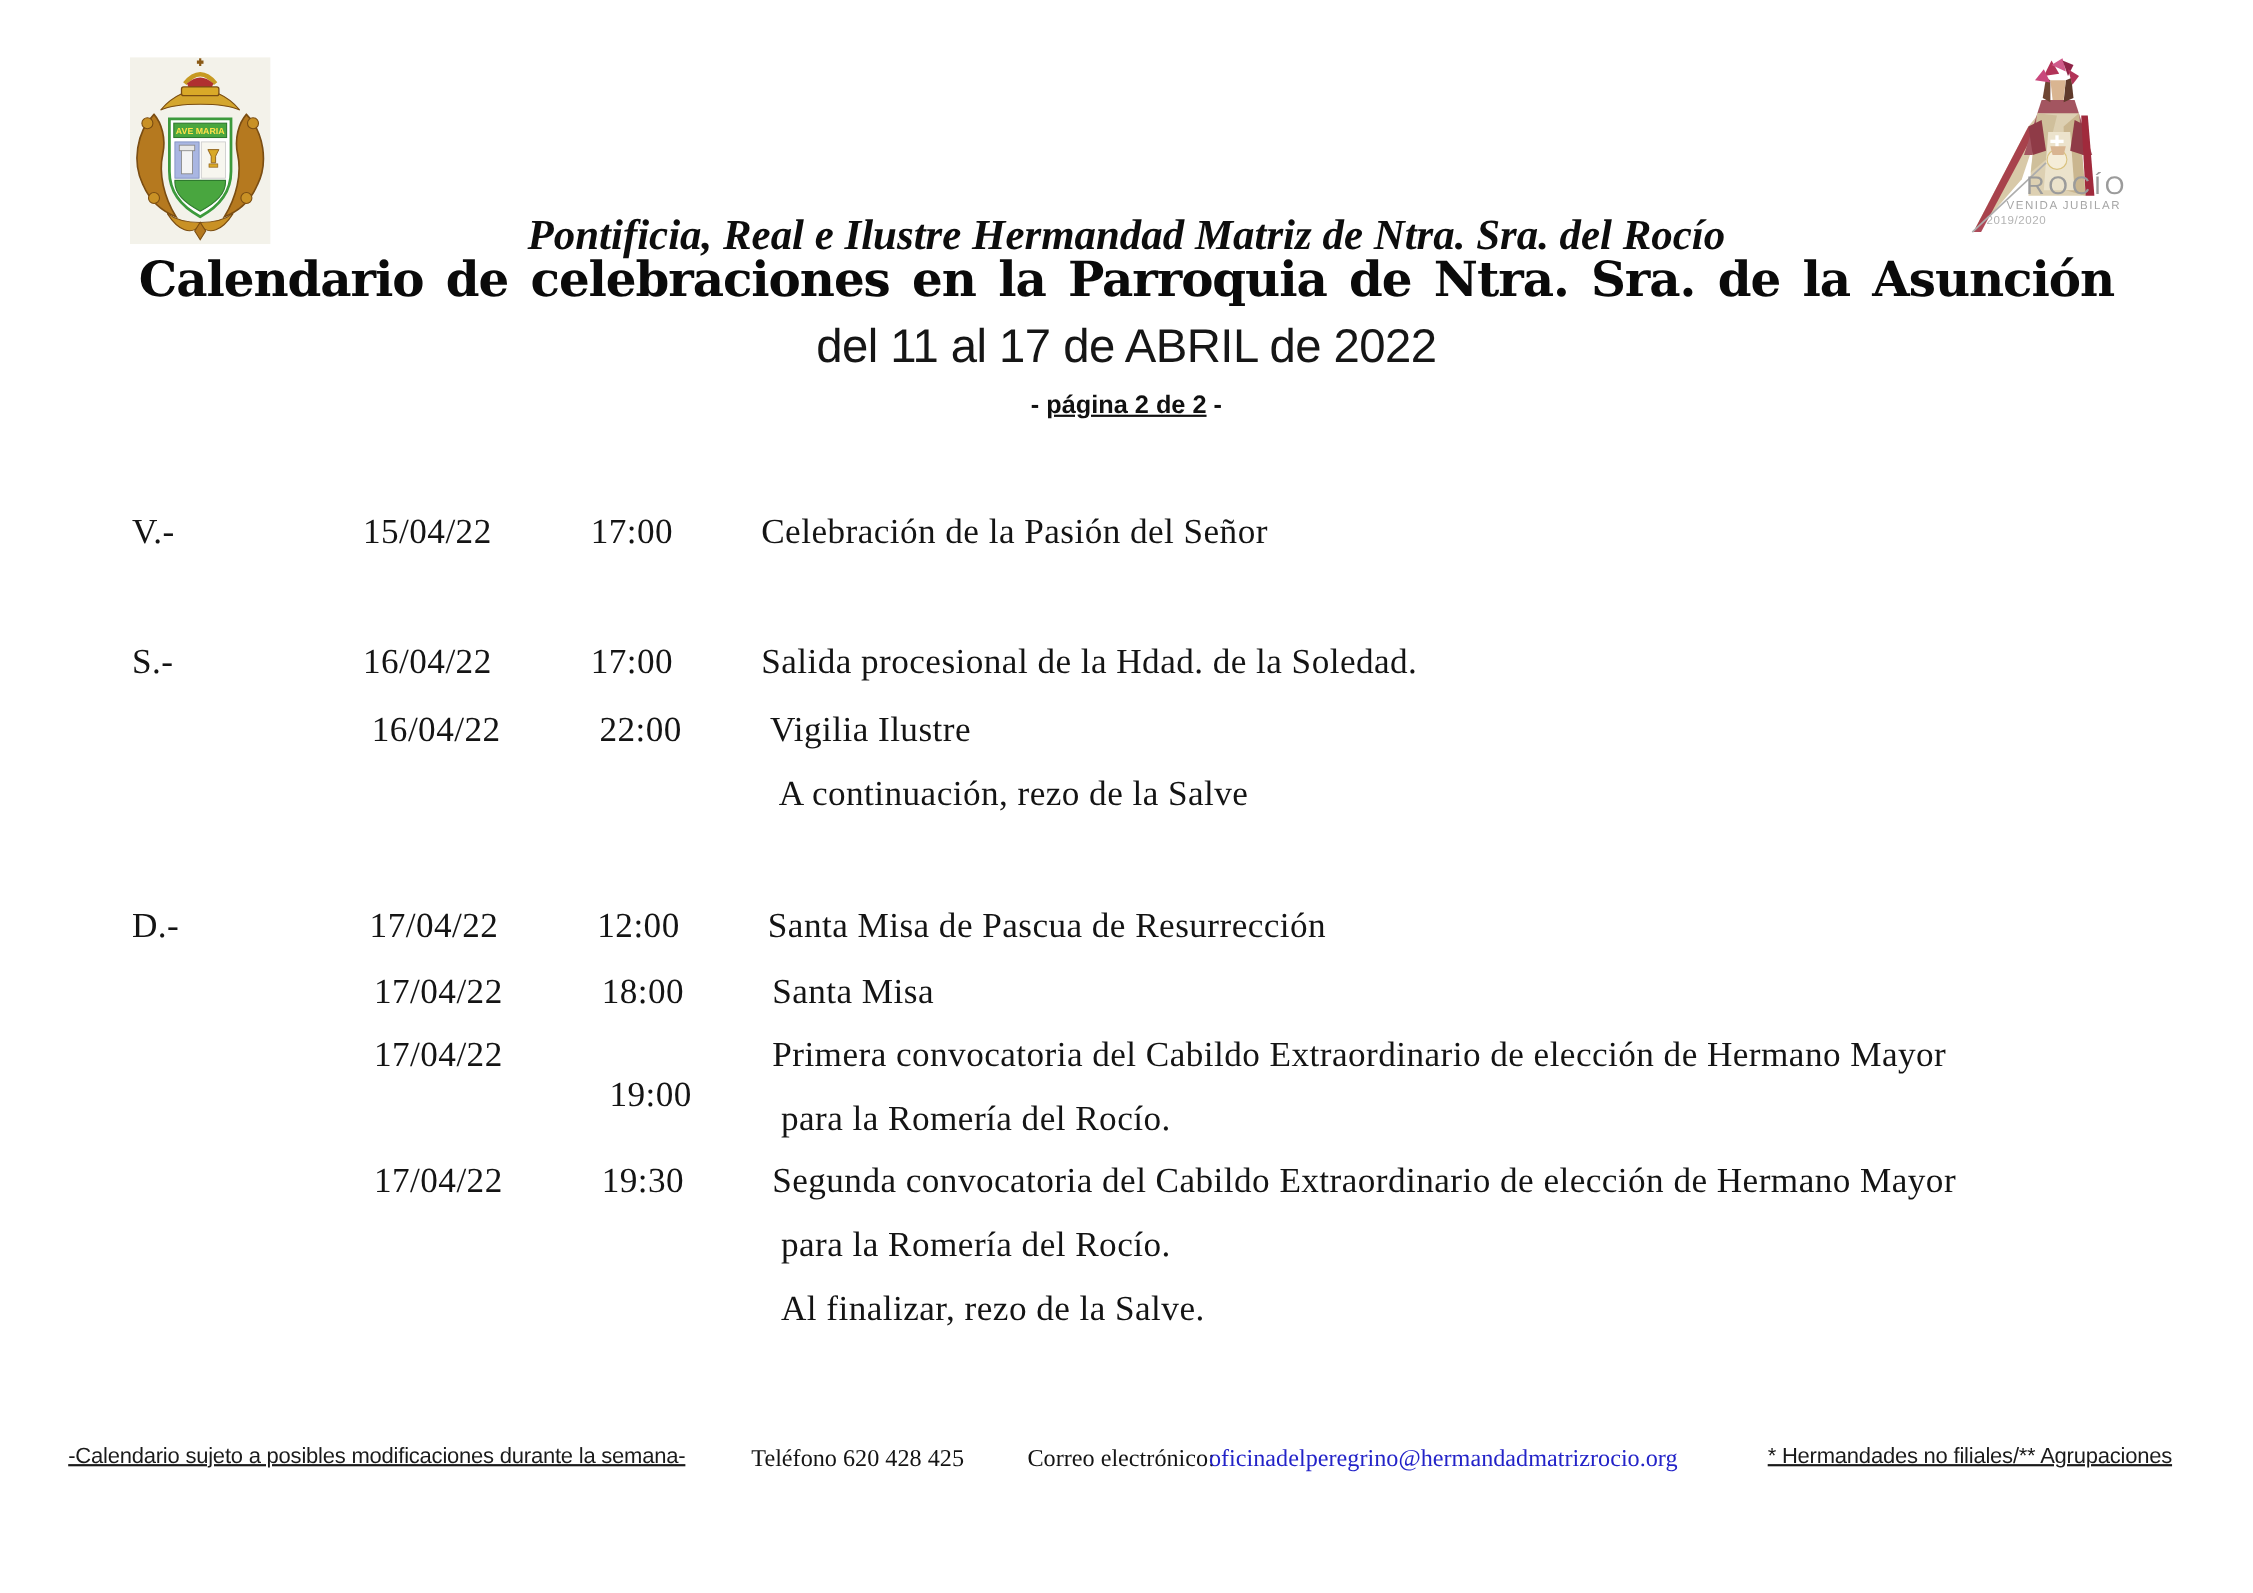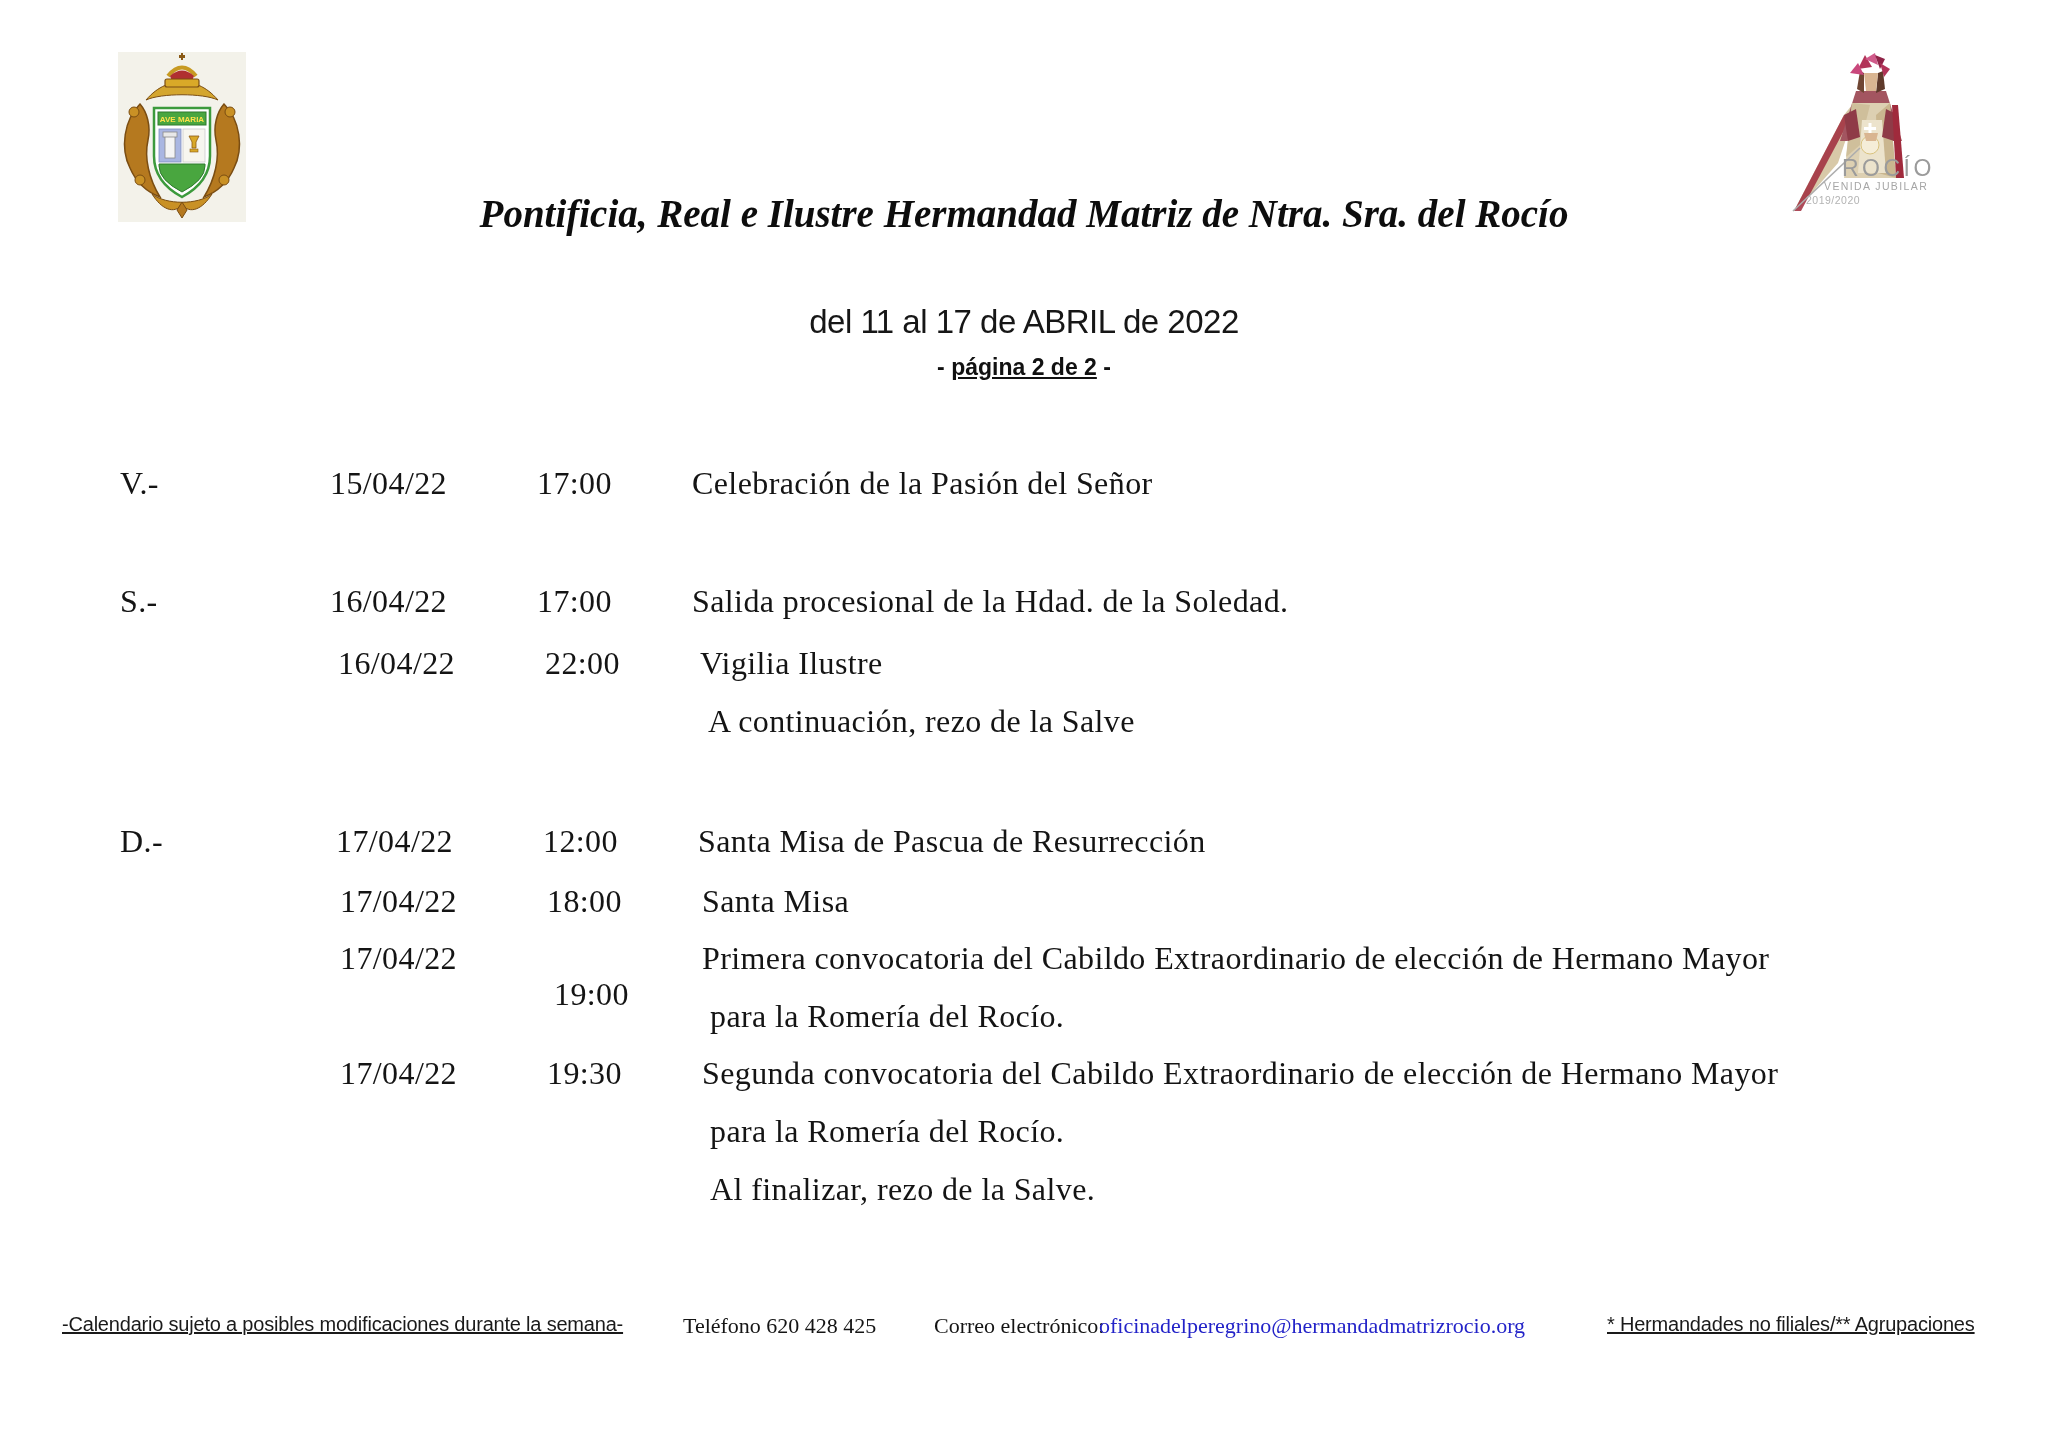--- a/index.html
+++ b/index.html
@@ -18,21 +18,21 @@
     font-style:italic; font-weight:bold; font-size:39px; color:#0d0d0d;
   }
   .calendar-title {
     top:229px;
     font-family:"DejaVu Serif", serif;
     font-weight:bold; font-size:44px; letter-spacing:-1px; word-spacing:6px; color:#0a0a0a;
   }
   .week-range {
     top:291px;
     font-family:"Liberation Sans", sans-serif;
-    font-size:33px; letter-spacing:-0.5px; color:#161616;margin-top:12px;
+    font-size:43px; letter-spacing:-0.5px; color:#161616;
   }
   .page-indicator {
     top:354px;
     font-family:"Liberation Sans", sans-serif;
     font-weight:bold; font-size:23px; color:#111;
   }
   .page-indicator .u { text-decoration:underline; }
 
   
   .crest-box { position:absolute; left:118px; top:52px; width:128px; height:198px; }
@@ -136,20 +136,21 @@
 
       <line x1="13" y1="166" x2="80" y2="103" stroke="#adadad" stroke-width="1.6"></line>
 
       <text x="62" y="131" font-family="Liberation Sans, sans-serif" font-size="23" letter-spacing="3.5" fill="#9b9b9b">ROCÍO</text>
       <text x="44" y="145" font-family="Liberation Sans, sans-serif" font-size="10.5" letter-spacing="1.4" fill="#a6a6a6">VENIDA JUBILAR</text>
       <text x="26" y="159" font-family="Liberation Sans, sans-serif" font-size="10.5" letter-spacing="0.5" fill="#b3b3b3">2019/2020</text>
     </svg>
   </div>
 
   <div class="title-line org-title">Pontificia, Real e Ilustre Hermandad Matriz de Ntra. Sra. del Rocío</div>
+  <div class="title-line calendar-title">Calendario de celebraciones en la Parroquia de Ntra. Sra. de la Asunción</div>
   <div class="title-line week-range">del 11 al 17 de ABRIL de 2022</div>
   <div class="title-line page-indicator"><span>- </span><span class="u">página 2 de 2</span><span> -</span></div>
 
   <div id="schedule">
       <div class="sched-row" style="top: 465px;">
         <span style="left: 120px;">V.-</span>
         <span style="left: 330px;">15/04/22</span>
         <span style="left: 537px;">17:00</span>
         <span style="left: 692px;">Celebración de la Pasión del Señor</span>
       </div>

